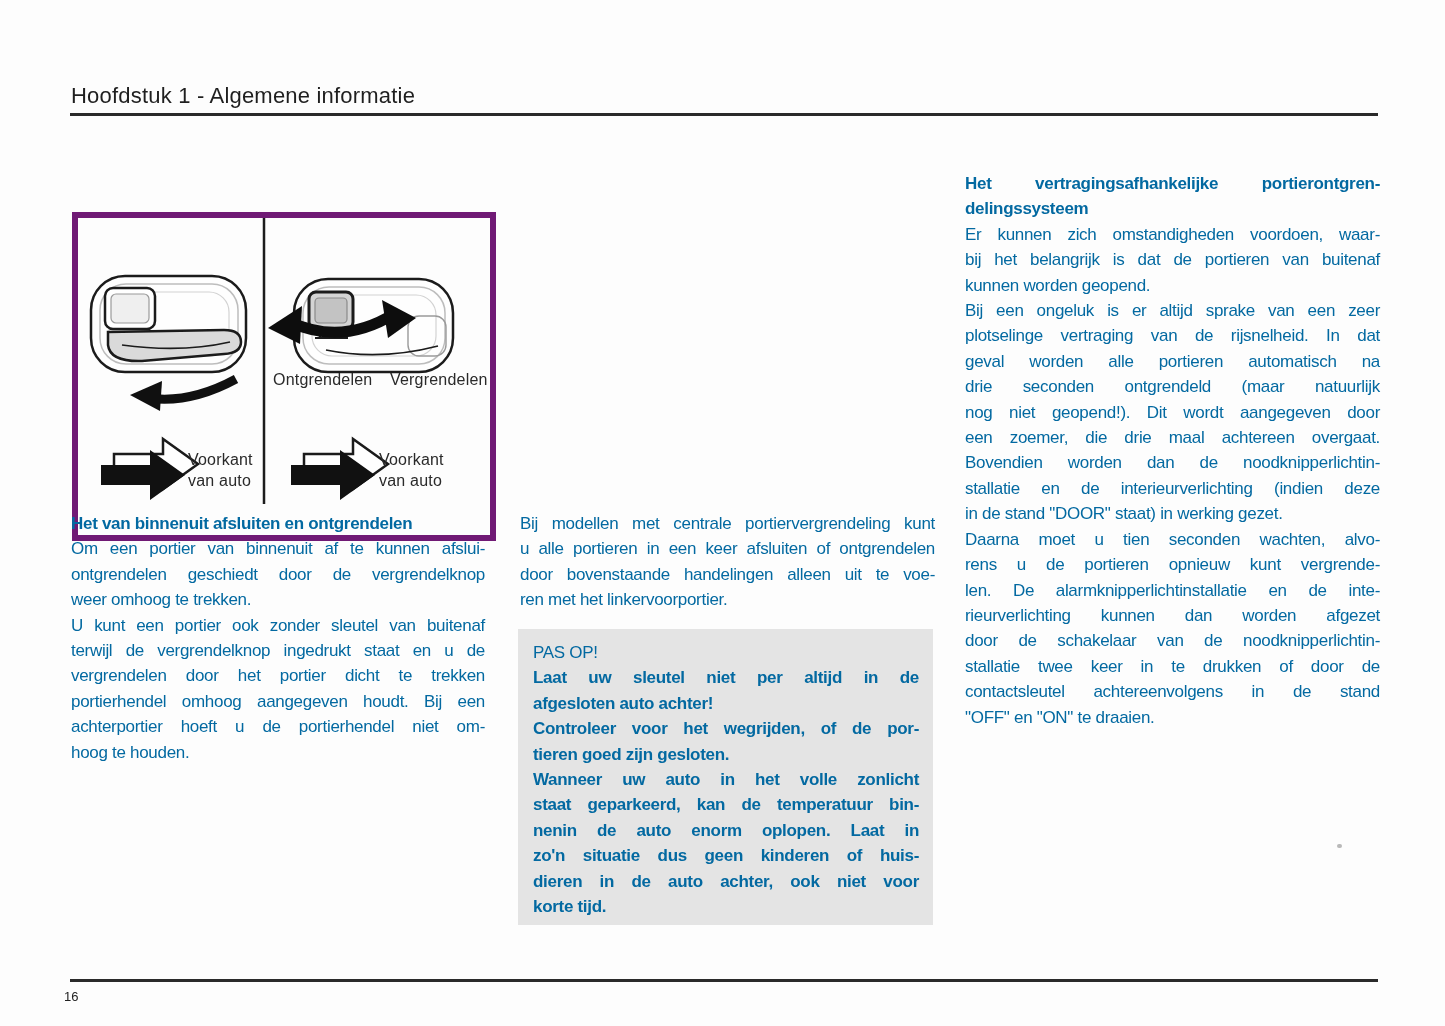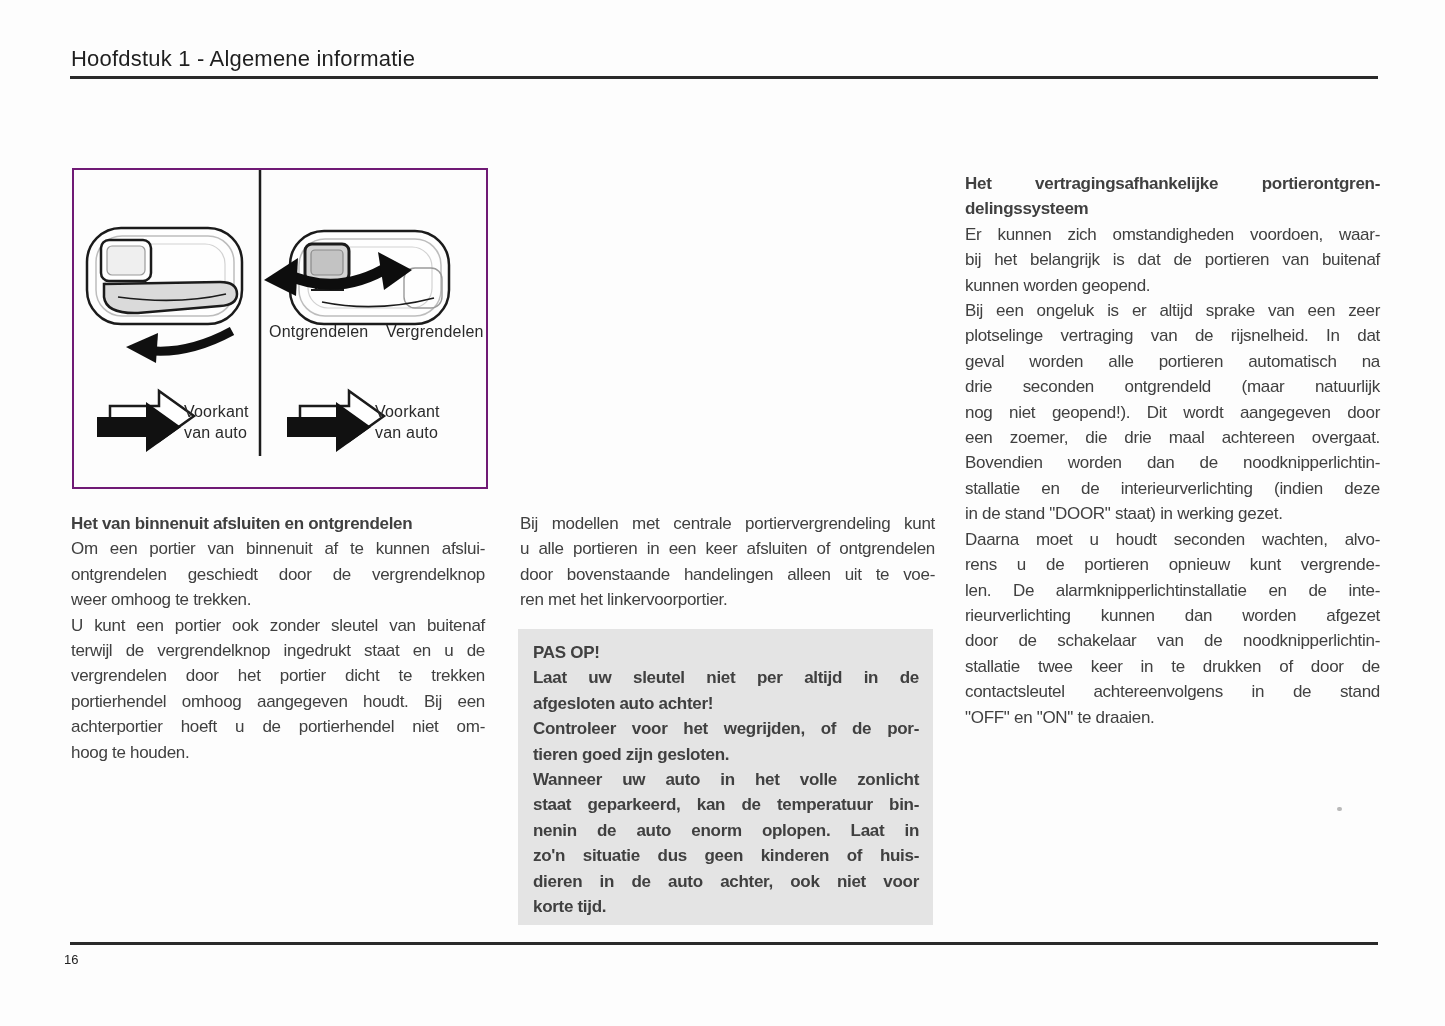--- a/index.html
+++ b/index.html
@@ -3,47 +3,47 @@
 <meta charset="utf-8">
 <style>
   html,body{margin:0;padding:0;}
   body{
     width:1445px;height:1026px;overflow:hidden;
     background:#ffffff;
     font-family:"Liberation Sans","DejaVu Sans",sans-serif;
     color:#1b1b1b;
   }
   .page{position:absolute;left:0;top:0;width:1445px;height:1026px;background:#fdfdfd;}
-  .abs{position:absolute;}
+  .abs{position:absolute;margin-top:37px;}
   
   .chapter-title{left:71px;top:46px;font-size:22px;letter-spacing:0.2px;color:#1f1f1f;}
   .rule{left:70px;width:1308px;background:#2a2a2a;}
   .rule-top{top:76px;height:3px;}
   .rule-bottom{top:942px;height:3px;}
   .page-number{left:64px;top:952px;font-size:13px;color:#222;}
   
-  .figure-box{left:72px;top:168px;width:412px;height:317px;border:2px solid #701a75;background:#fdfdfd;}
+  .figure-box{left:72px;top:175px;width:412px;height:317px;border:6px solid #701a75;background:#fdfdfd;}
   .figure-box svg{position:absolute;left:0;top:0;}
   .fig-label{position:absolute;font-size:16px;color:#2a2a2a;letter-spacing:0.2px;white-space:nowrap;}
   .fig-label .ln{line-height:21px;}
   
   .col{position:absolute;}
   .col-left{left:71px;top:511px;width:414px;}
   .col-mid{left:520px;top:511px;width:415px;}
   .col-right{left:965px;top:171px;width:415px;}
-  .bodytext{font-size:17px;letter-spacing:-0.3px;color:#404040;}
+  .bodytext{font-size:17px;letter-spacing:-0.3px;color:#0369a1;}
   .tl{line-height:25.4px;white-space:nowrap;text-align:justify;text-align-last:justify;}
   .tl-last{text-align-last:left;}
   .heading{font-weight:bold;}
   .warning-box{
     position:absolute;left:518px;top:629px;width:415px;height:296px;
     background:#e4e4e4;box-sizing:border-box;padding:11px 14px 0 15px;
   }
   .warning-box .tl{font-weight:bold;}
-  .warning-title{font-weight:bold;font-size:17px;line-height:25.4px;letter-spacing:-0.3px;}
+  .warning-title{font-weight:normal;font-size:17px;line-height:25.4px;letter-spacing:-0.3px;}
   .artifact-dot{left:1337px;top:807px;width:5px;height:4px;background:#b9b9b9;border-radius:2px;}
 </style>
 </head>
 <body>
 
 <div class="page">
 
   <div class="abs chapter-title">Hoofdstuk 1 - Algemene informatie</div>
   <div class="abs rule rule-top"></div>
 
@@ -167,21 +167,21 @@
         <div class="tl">plotselinge vertraging van de rijsnelheid. In dat</div>
         <div class="tl">geval worden alle portieren automatisch na</div>
         <div class="tl">drie seconden ontgrendeld (maar natuurlijk</div>
         <div class="tl">nog niet geopend!). Dit wordt aangegeven door</div>
         <div class="tl">een zoemer, die drie maal achtereen overgaat.</div>
         <div class="tl">Bovendien worden dan de noodknipperlichtin-</div>
         <div class="tl">stallatie en de interieurverlichting (indien deze</div>
         <div class="tl tl-last">in de stand "DOOR" staat) in werking gezet.</div>
       </div>
     <div>
-        <div class="tl">Daarna moet u houdt seconden wachten, alvo-</div>
+        <div class="tl">Daarna moet u tien seconden wachten, alvo-</div>
         <div class="tl">rens u de portieren opnieuw kunt vergrende-</div>
         <div class="tl">len. De alarmknipperlichtinstallatie en de inte-</div>
         <div class="tl">rieurverlichting kunnen dan worden afgezet</div>
         <div class="tl">door de schakelaar van de noodknipperlichtin-</div>
         <div class="tl">stallatie twee keer in te drukken of door de</div>
         <div class="tl">contactsleutel achtereenvolgens in de stand</div>
         <div class="tl tl-last">"OFF" en "ON" te draaien.</div>
       </div>
   </div>
 

